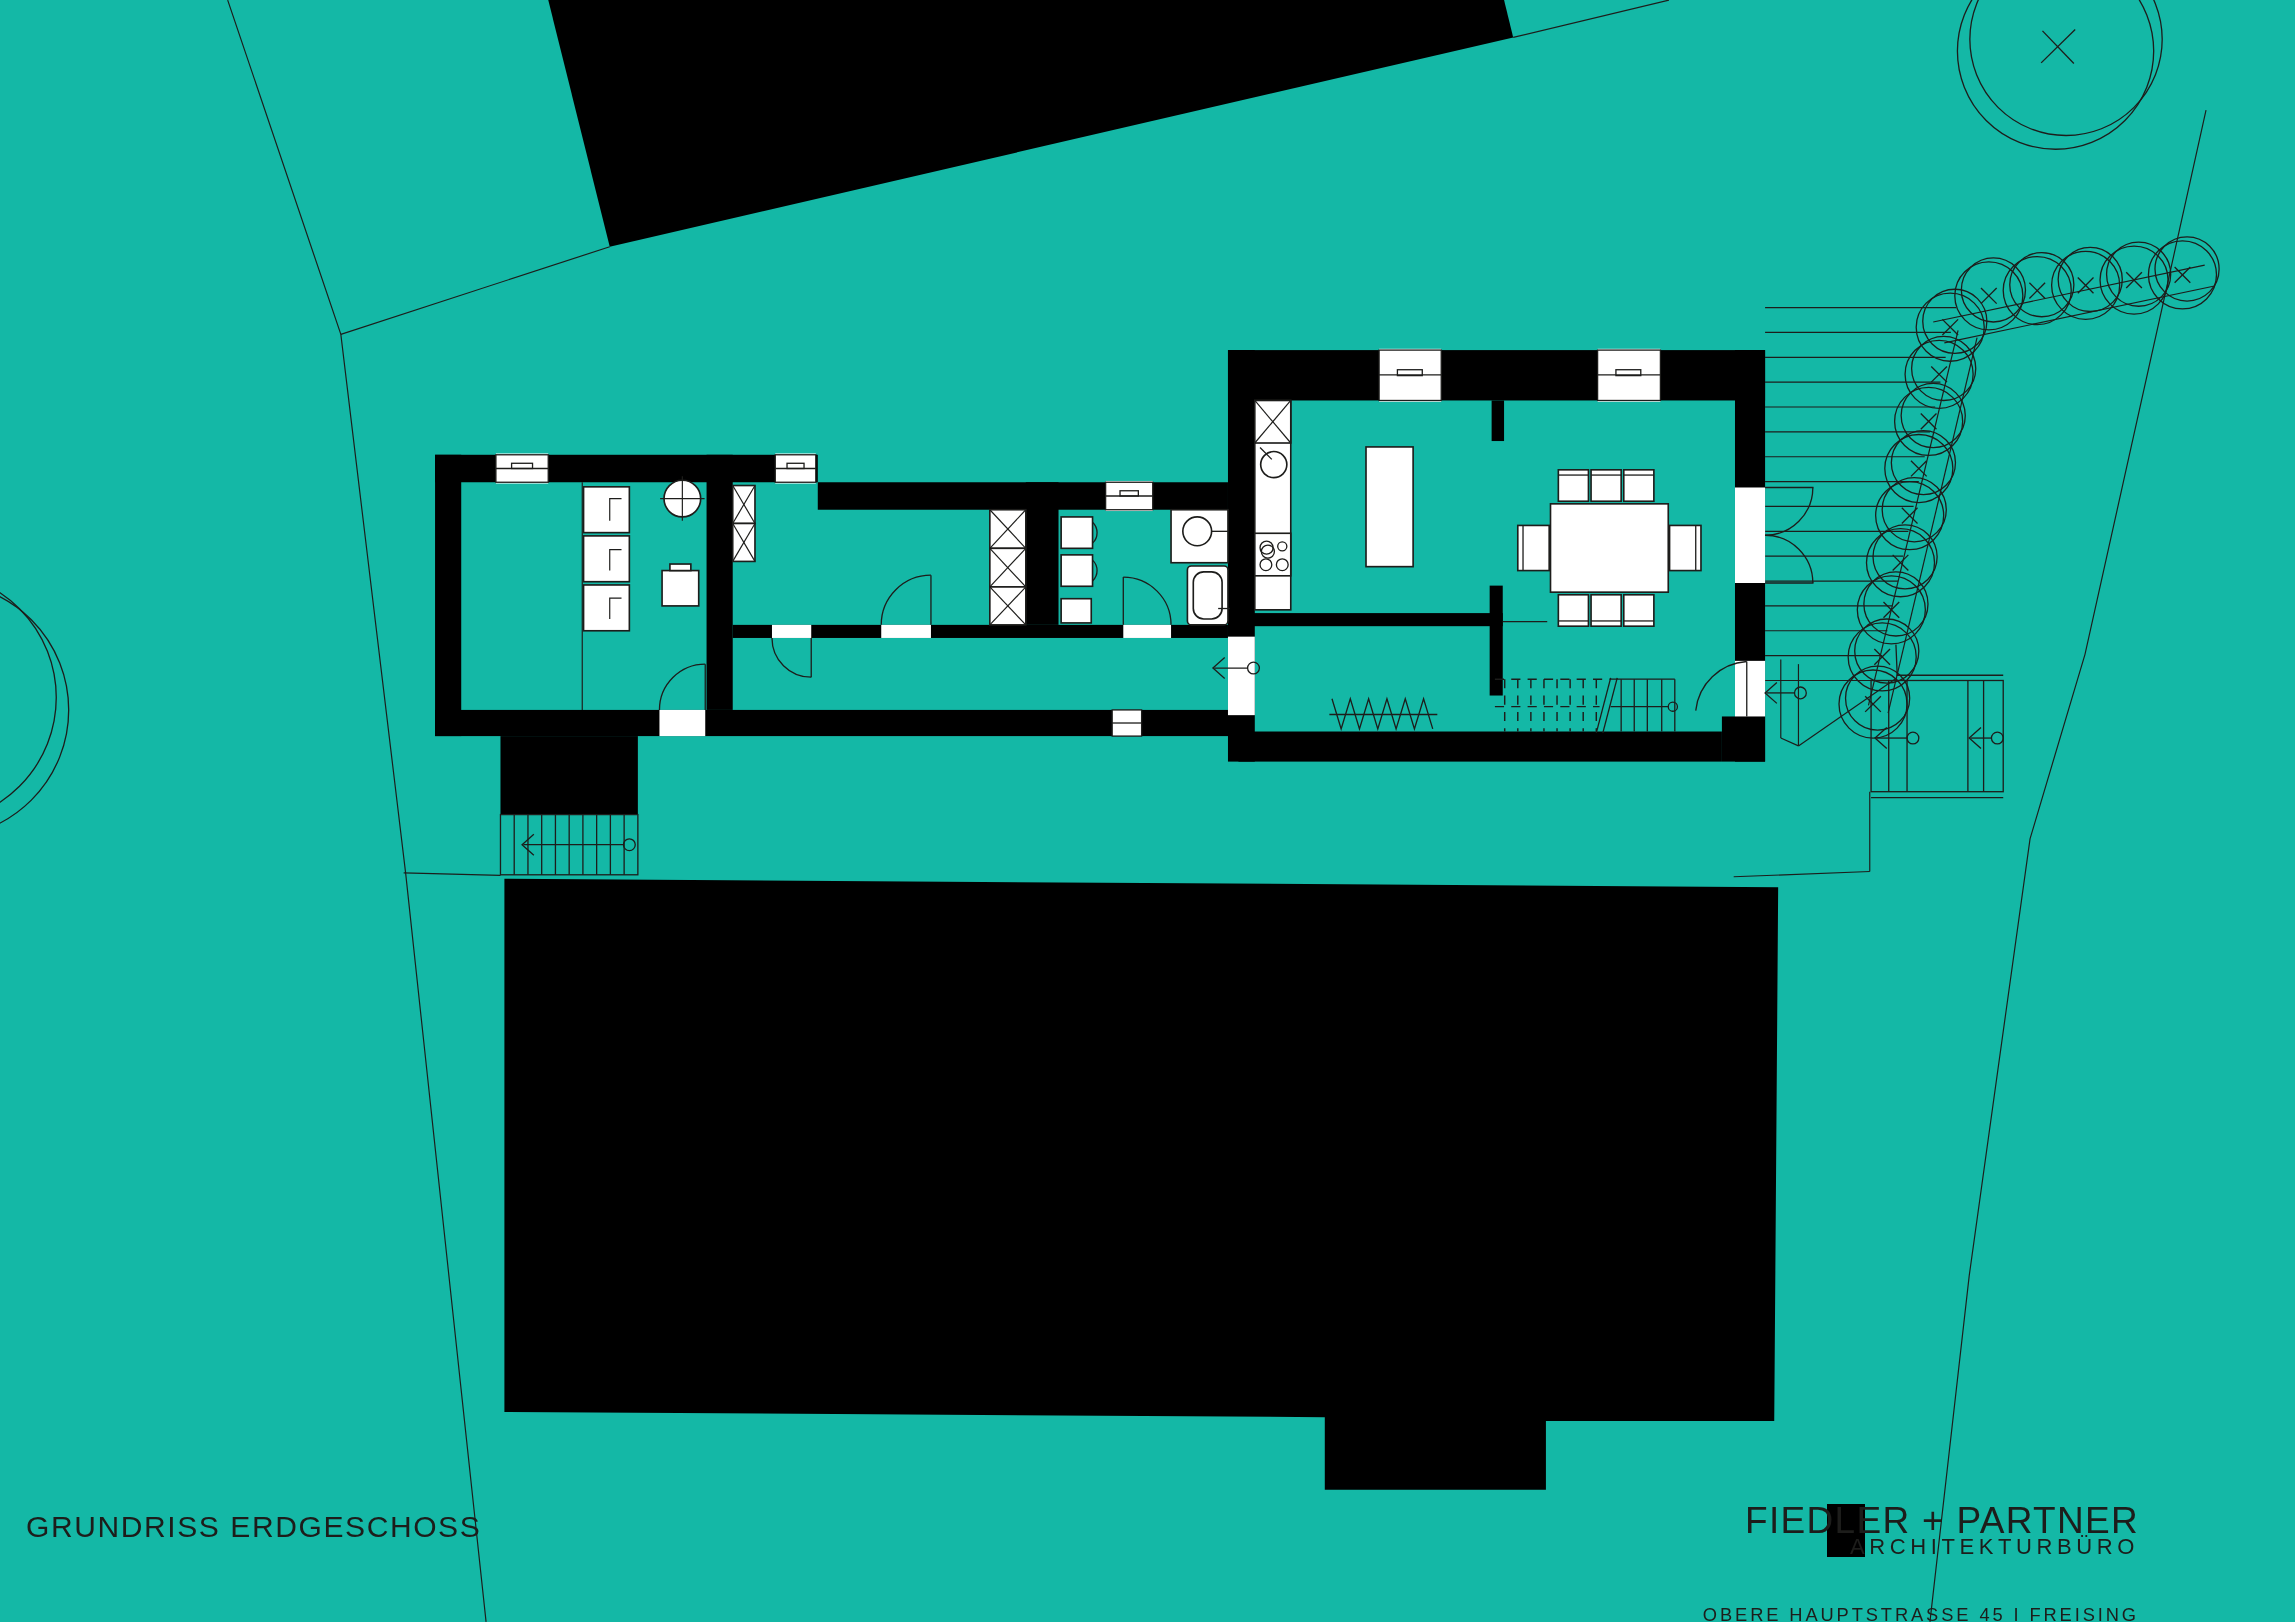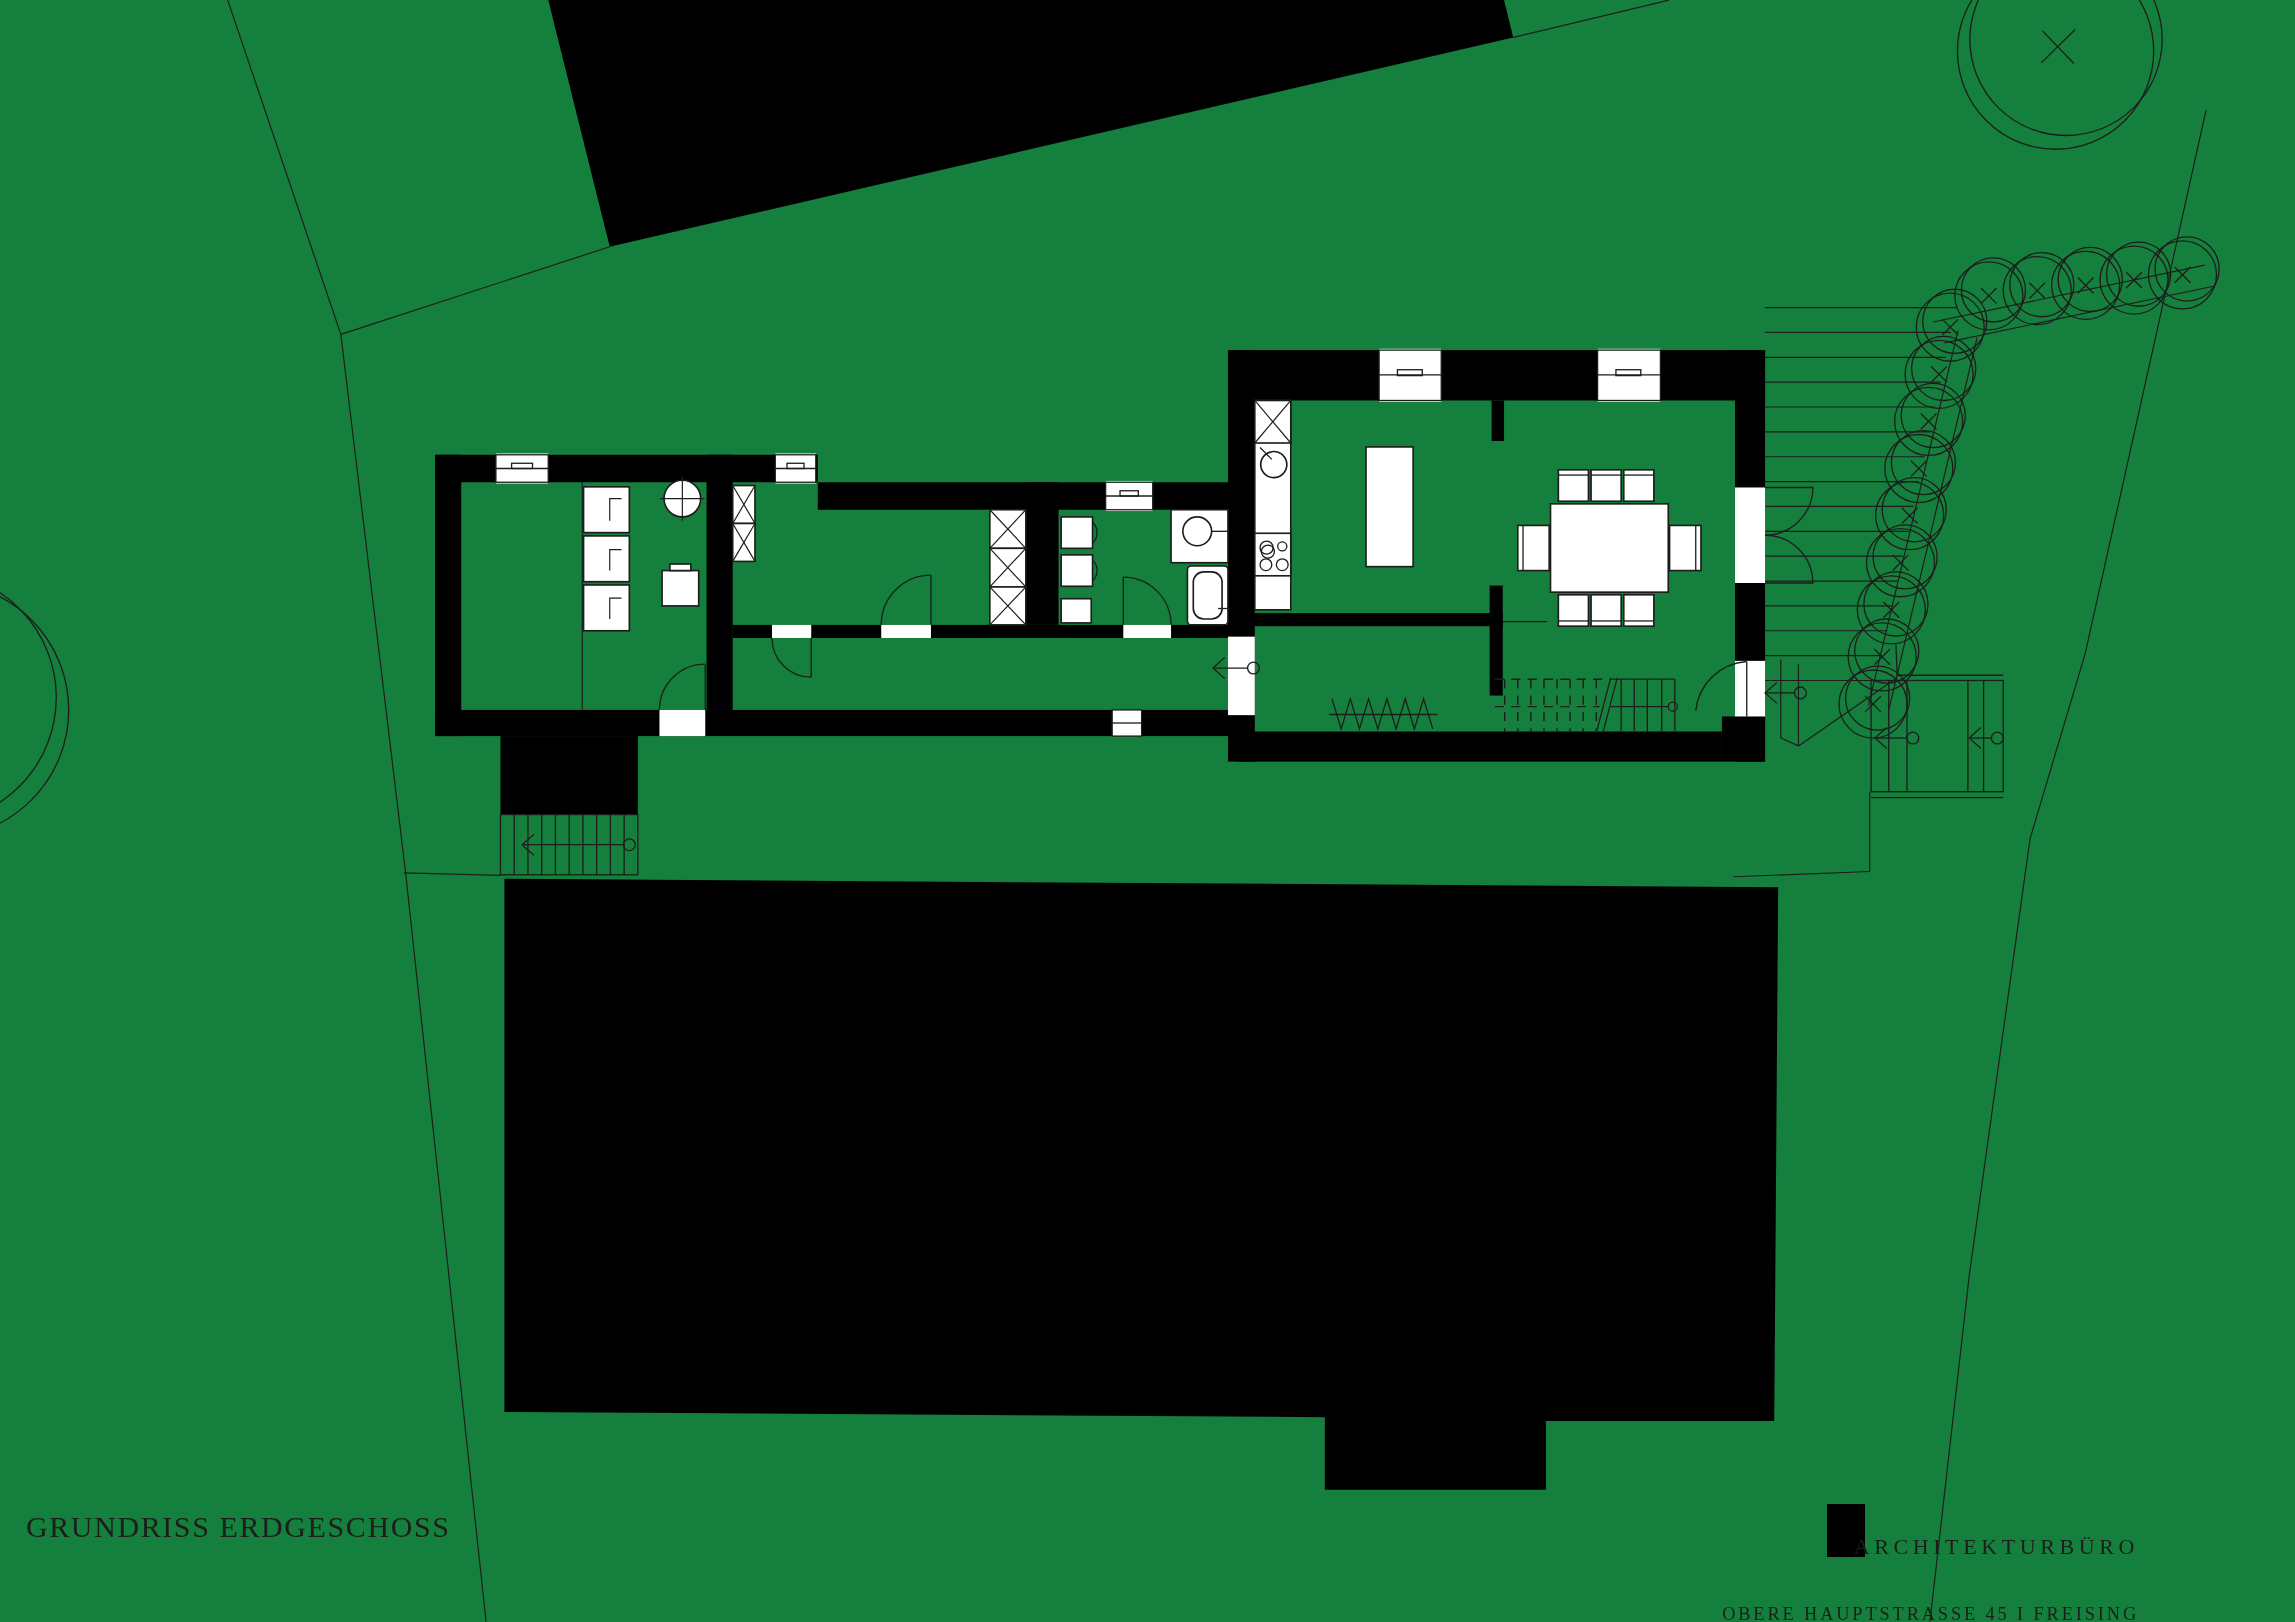--- a/index.html
+++ b/index.html
@@ -1,18 +1,18 @@
 <!DOCTYPE html>
 <html style="font-size:10.5px"><head>
 <meta charset="utf-8">
 <style>
   html,body{margin:0;padding:0;background:#ffffff;}
   body{width:2295px;height:1622px;position:relative;overflow:hidden;
        font-family:"Liberation Sans", sans-serif;color:#1d1d1b;}
-  .sheet{position:absolute;inset:0;background:#15803d;font-family:Liberation Serif, serif;}
+  .sheet{position:absolute;inset:0;background:#14b8a6;}
   svg{position:absolute;left:0;top:0;}
   
   .w   {fill:#000000;stroke:none;}
   .lt  {fill:none;stroke:#1d1d1b;stroke-width:2;}
   .lth {fill:none;stroke:#1d1d1b;stroke-width:1.8;}
   .furn{fill:#ffffff;stroke:#1d1d1b;stroke-width:2.5;}
   .op  {fill:#ffffff;stroke:none;}
   .dash{fill:none;stroke:#1d1d1b;stroke-width:2.2;stroke-dasharray:14 11;}
   
   .plan-title{position:absolute;left:26px;top:1510px;font-size:30px;
@@ -406,17 +406,18 @@
       <line class="lt" x1="953" y1="1291" x2="800" y2="1291"></line>
       <polyline class="lt" points="816,1275 798,1291 816,1307"></polyline>
     </g>
   </g>
 
 </svg>
 
   <div class="plan-title">GRUNDRISS ERDGESCHOSS</div>
 
   <div class="logo-square"></div>
+  <div class="tblock firm">FIEDLER + PARTNER</div>
   <div class="tblock firmsub">ARCHITEKTURBÜRO</div>
   <div class="tblock addr">OBERE HAUPTSTRASSE 45 I FREISING</div>
 
 </div>
 
 
 </body></html>

